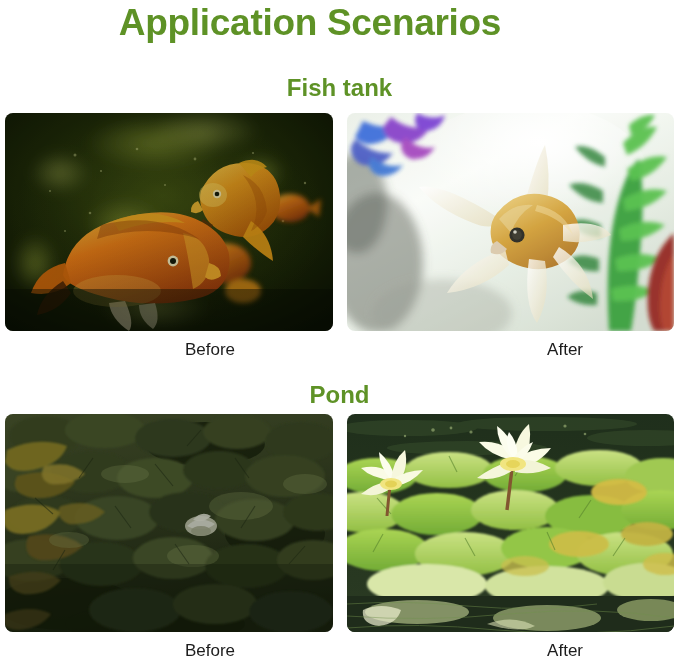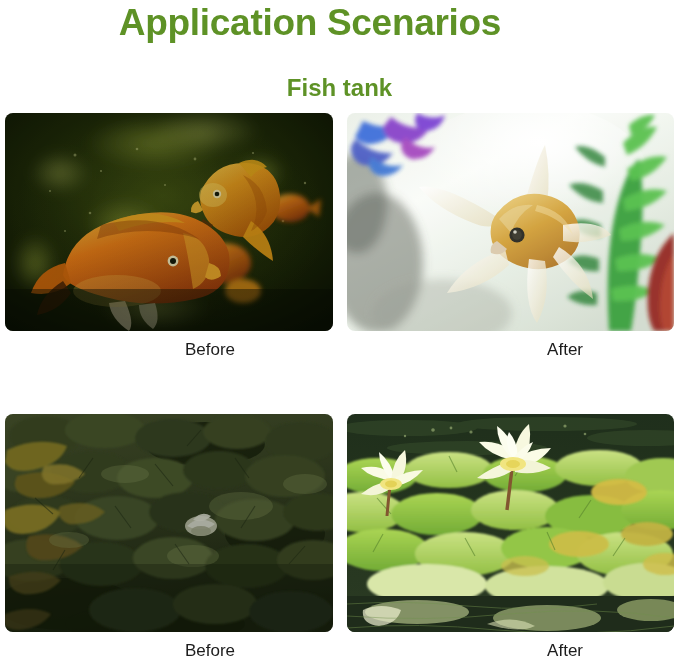--- a/index.html
+++ b/index.html
@@ -303,20 +303,21 @@
         <path d="M190 92 q28 6 36 30 q-14 -18 -38 -24 z" fill="#f2dea0" opacity="0.45"></path>
       </g>
 
       <rect width="327" height="218" fill="#ffffff" opacity="0.10"></rect>
     </svg>
   </div>
 
   <div class="caption r1-before">Before</div>
   <div class="caption r1-after">After</div>
 
+  <div class="section-heading pond">Pond</div>
 
   <div class="photo r2c1">
     <svg viewBox="0 0 328 218" preserveAspectRatio="none">
       <defs>
         <linearGradient id="pbBg" x1="0%" y1="0%" x2="20%" y2="100%">
           <stop offset="0%" stop-color="#4a5530"></stop>
           <stop offset="50%" stop-color="#333d22"></stop>
           <stop offset="100%" stop-color="#1a2211"></stop>
         </linearGradient>
         <filter id="pbSoft" x="-20%" y="-20%" width="140%" height="140%">

